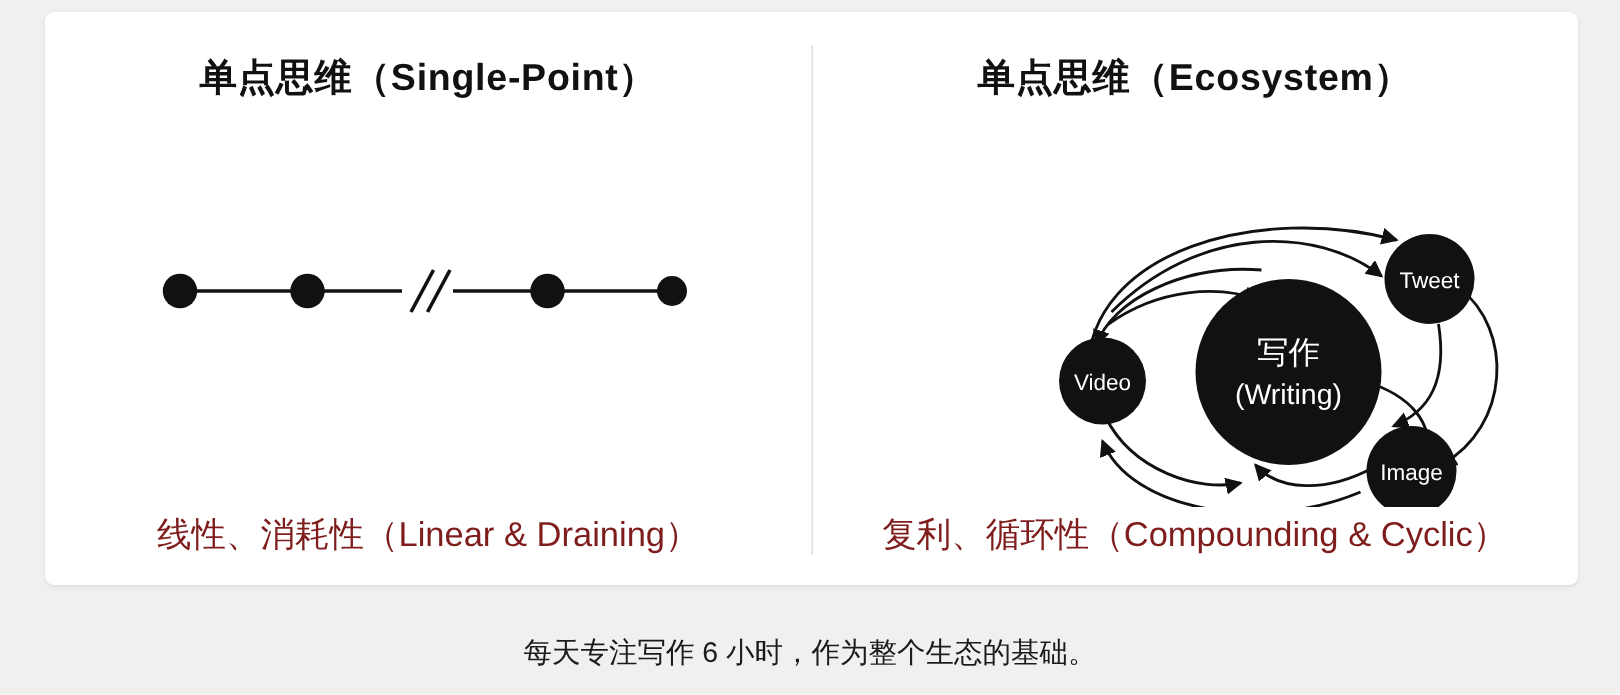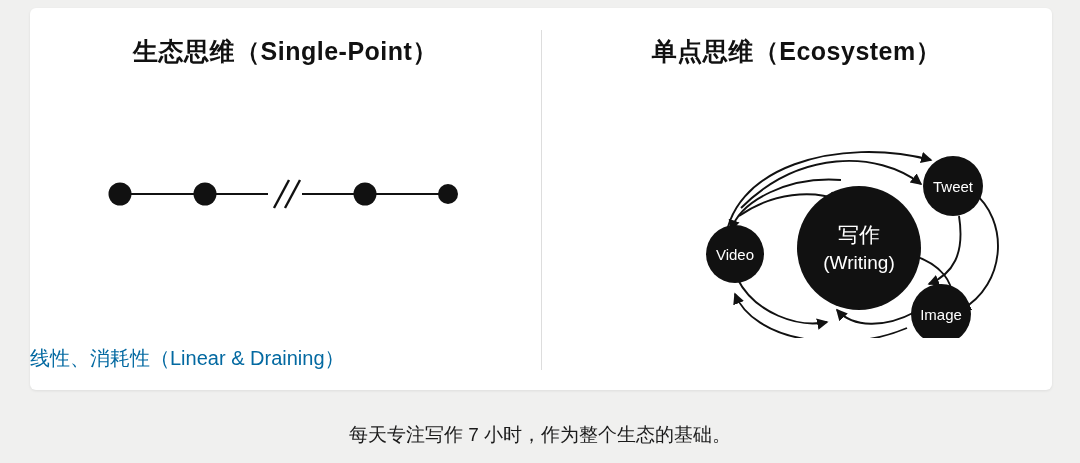--- a/index.html
+++ b/index.html
@@ -60,23 +60,23 @@
   .panel-body {
     position: relative;
     flex: 1 1 auto;
     width: 100%;
   }
   .panel-caption {
     position: absolute;
     bottom: 18px;
     left: 0;
     width: 100%;
-    text-align: left;
-    font-size: 20px;
-    color: #0369a1;
+    text-align: center;
+    font-size: 23px;
+    color: #7f1d1d;
     white-space: nowrap;
   }
   
   .linear-wrap {
     position: absolute;
     left: 0;
     top: 96px;
     width: 100%;
     height: 60px;
   }
@@ -106,21 +106,21 @@
 </head>
 <body>
 
 <div class="page">
 
   <div class="card">
 
     <div class="divider"></div>
 
     <div class="panel">
-      <div class="panel-title">生态思维（Single-Point）</div>
+      <div class="panel-title">单点思维（Single-Point）</div>
 
       <div class="panel-body">
         <div class="linear-wrap">
           <svg width="100%" height="60" viewBox="0 0 511 60" preserveAspectRatio="xMidYMid meet">
 
             <line x1="90" y1="30" x2="175" y2="30" stroke="#111111" stroke-width="2.2"></line>
             <line x1="175" y1="30" x2="238" y2="30" stroke="#111111" stroke-width="2.2"></line>
             <line x1="272" y1="30" x2="335" y2="30" stroke="#111111" stroke-width="2.2"></line>
             <line x1="335" y1="30" x2="418" y2="30" stroke="#111111" stroke-width="2.2"></line>
 
@@ -181,20 +181,21 @@
             <text class="node-label" x="412" y="104" text-anchor="middle" font-size="15">Tweet</text>
 
             <circle cx="194" cy="166" r="29" fill="#111111"></circle>
             <text class="node-label" x="194" y="172" text-anchor="middle" font-size="15">Video</text>
 
             <circle cx="400" cy="226" r="30" fill="#111111"></circle>
             <text class="node-label" x="400" y="232" text-anchor="middle" font-size="15">Image</text>
           </svg>
         </div>
 
+        <div class="panel-caption">复利、循环性（Compounding &amp; Cyclic）</div>
       </div>
     </div>
 
   </div>
 
-  <div class="footer-note">每天专注写作 7 小时，作为整个生态的基础。</div>
+  <div class="footer-note">每天专注写作 6 小时，作为整个生态的基础。</div>
 
 </div>
 
 </body></html>

